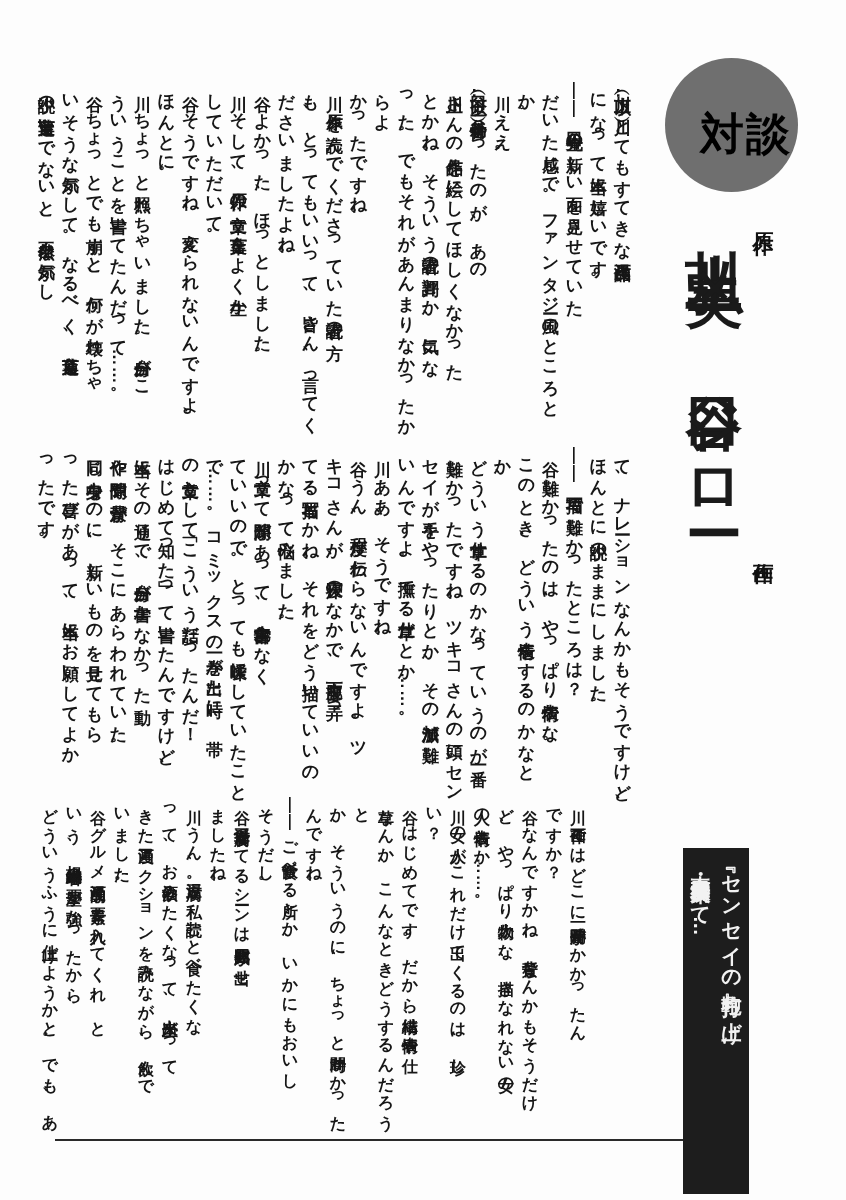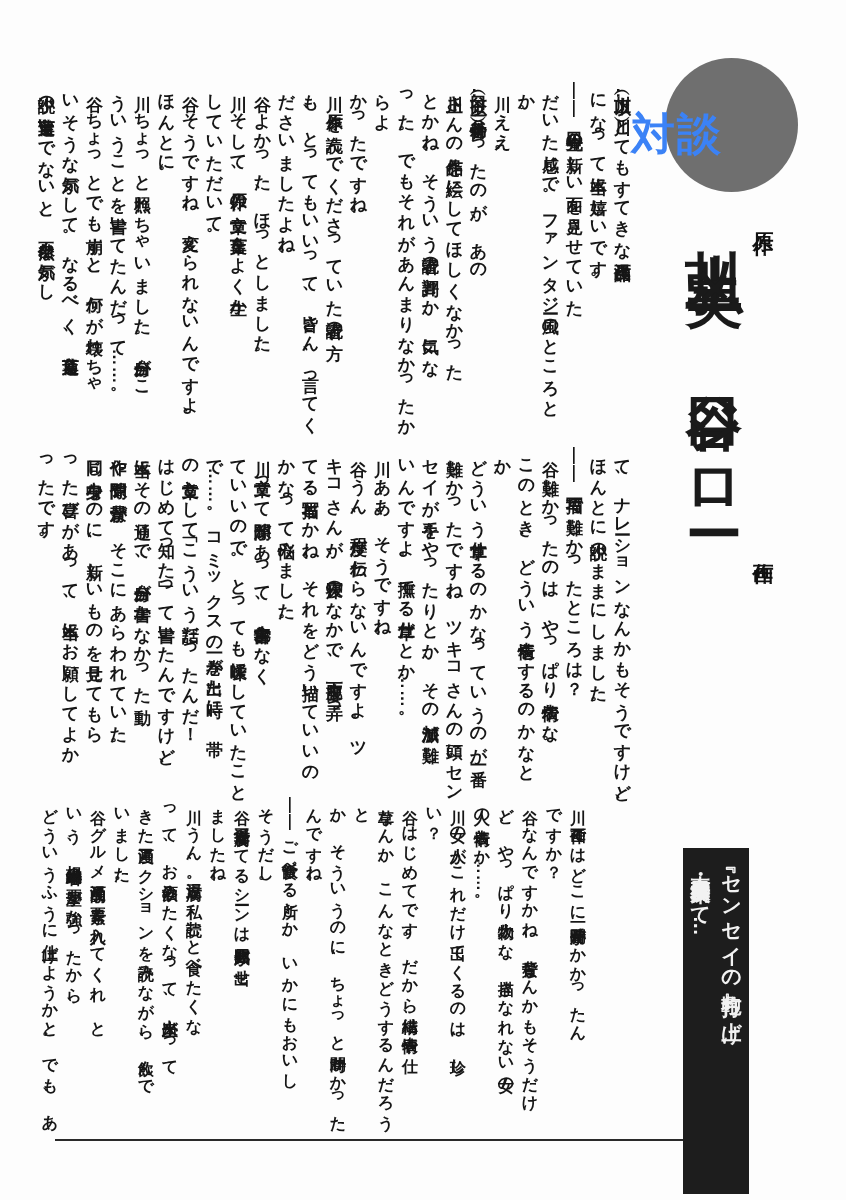--- a/index.html
+++ b/index.html
@@ -7,22 +7,22 @@
   .page{
     position:relative;width:846px;height:1200px;margin:0 auto;
     background:#fdfdfd;overflow:hidden;color:#1a1a1a;
   }
   
   .badge{
     position:absolute;left:665px;top:58px;width:133px;height:134px;
     border-radius:50%;background:#6f6f6f;
   }
   .badge-label{
-    position:absolute;left:631px;top:105px;width:130px;
-    color:#3b82f6;font-size:44px;font-weight:bold;letter-spacing:2px;
+    position:absolute;left:700px;top:105px;width:130px;
+    color:#000000;font-size:44px;font-weight:bold;letter-spacing:2px;
     font-family:"Liberation Sans",sans-serif;
   }
   
   .main-title{
     position:absolute;left:684px;top:204px;height:650px;
     writing-mode:vertical-rl;text-orientation:mixed;
     font-size:57px;font-weight:900;letter-spacing:6px;line-height:62px;
     font-family:"Liberation Sans",sans-serif;white-space:nowrap;
   }
   .main-title .cross{font-size:50px;margin:10px 0 6px 0;}

